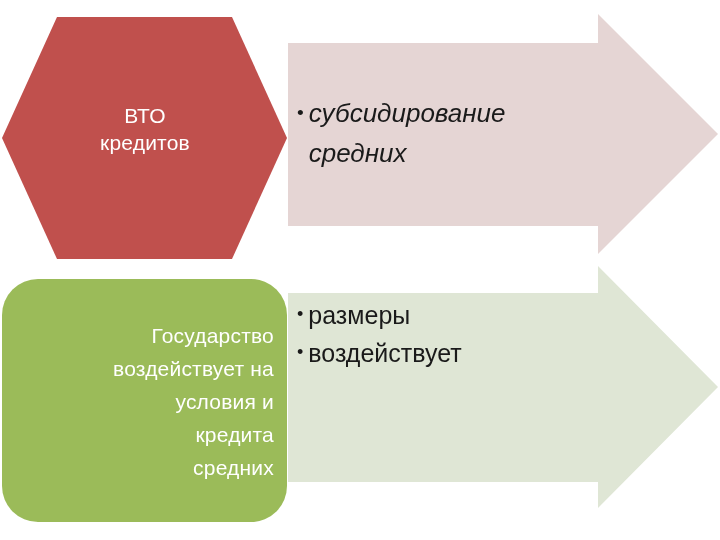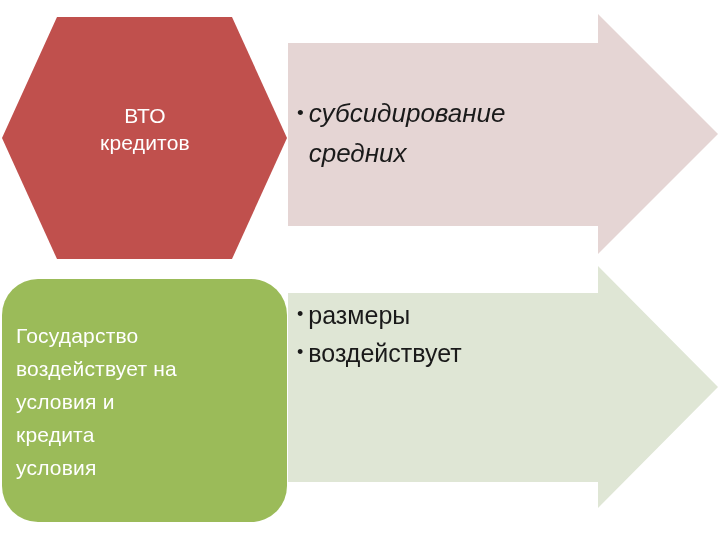--- a/index.html
+++ b/index.html
@@ -44,21 +44,21 @@
     color: #ffffff;
     font-size: 21px;
     line-height: 27px;
     letter-spacing: 0.2px;
   }
 
   .rrect-text {
     left: 16px;
     top: 305px;
     width: 258px;
-    text-align: left;
+    text-align: right;
     color: #ffffff;
     font-size: 21px;
     line-height: 33px;
     letter-spacing: 0.2px;
   }
 
   .bullet-block {
     color: #1a1a1a;
   }
 
@@ -138,21 +138,21 @@
       <span class="bullet-dot">•</span>
       <span class="bullet-body">субсидирование средних</span>
     </div>
   </div>
 
   <div class="txt rrect-text">
     <div class="nowrap">Государство</div>
     <div class="nowrap">воздействует на</div>
     <div class="nowrap">условия и</div>
     <div class="nowrap">кредита</div>
-    <div class="nowrap">условия</div>
+    <div class="nowrap">средних</div>
   </div>
 
   <div class="txt bullet-block green-text">
     <div class="bullet-row">
       <span class="bullet-dot">•</span>
       <span class="bullet-body">размеры</span>
     </div>
     <div class="bullet-row">
       <span class="bullet-dot">•</span>
       <span class="bullet-body">воздействует</span>

